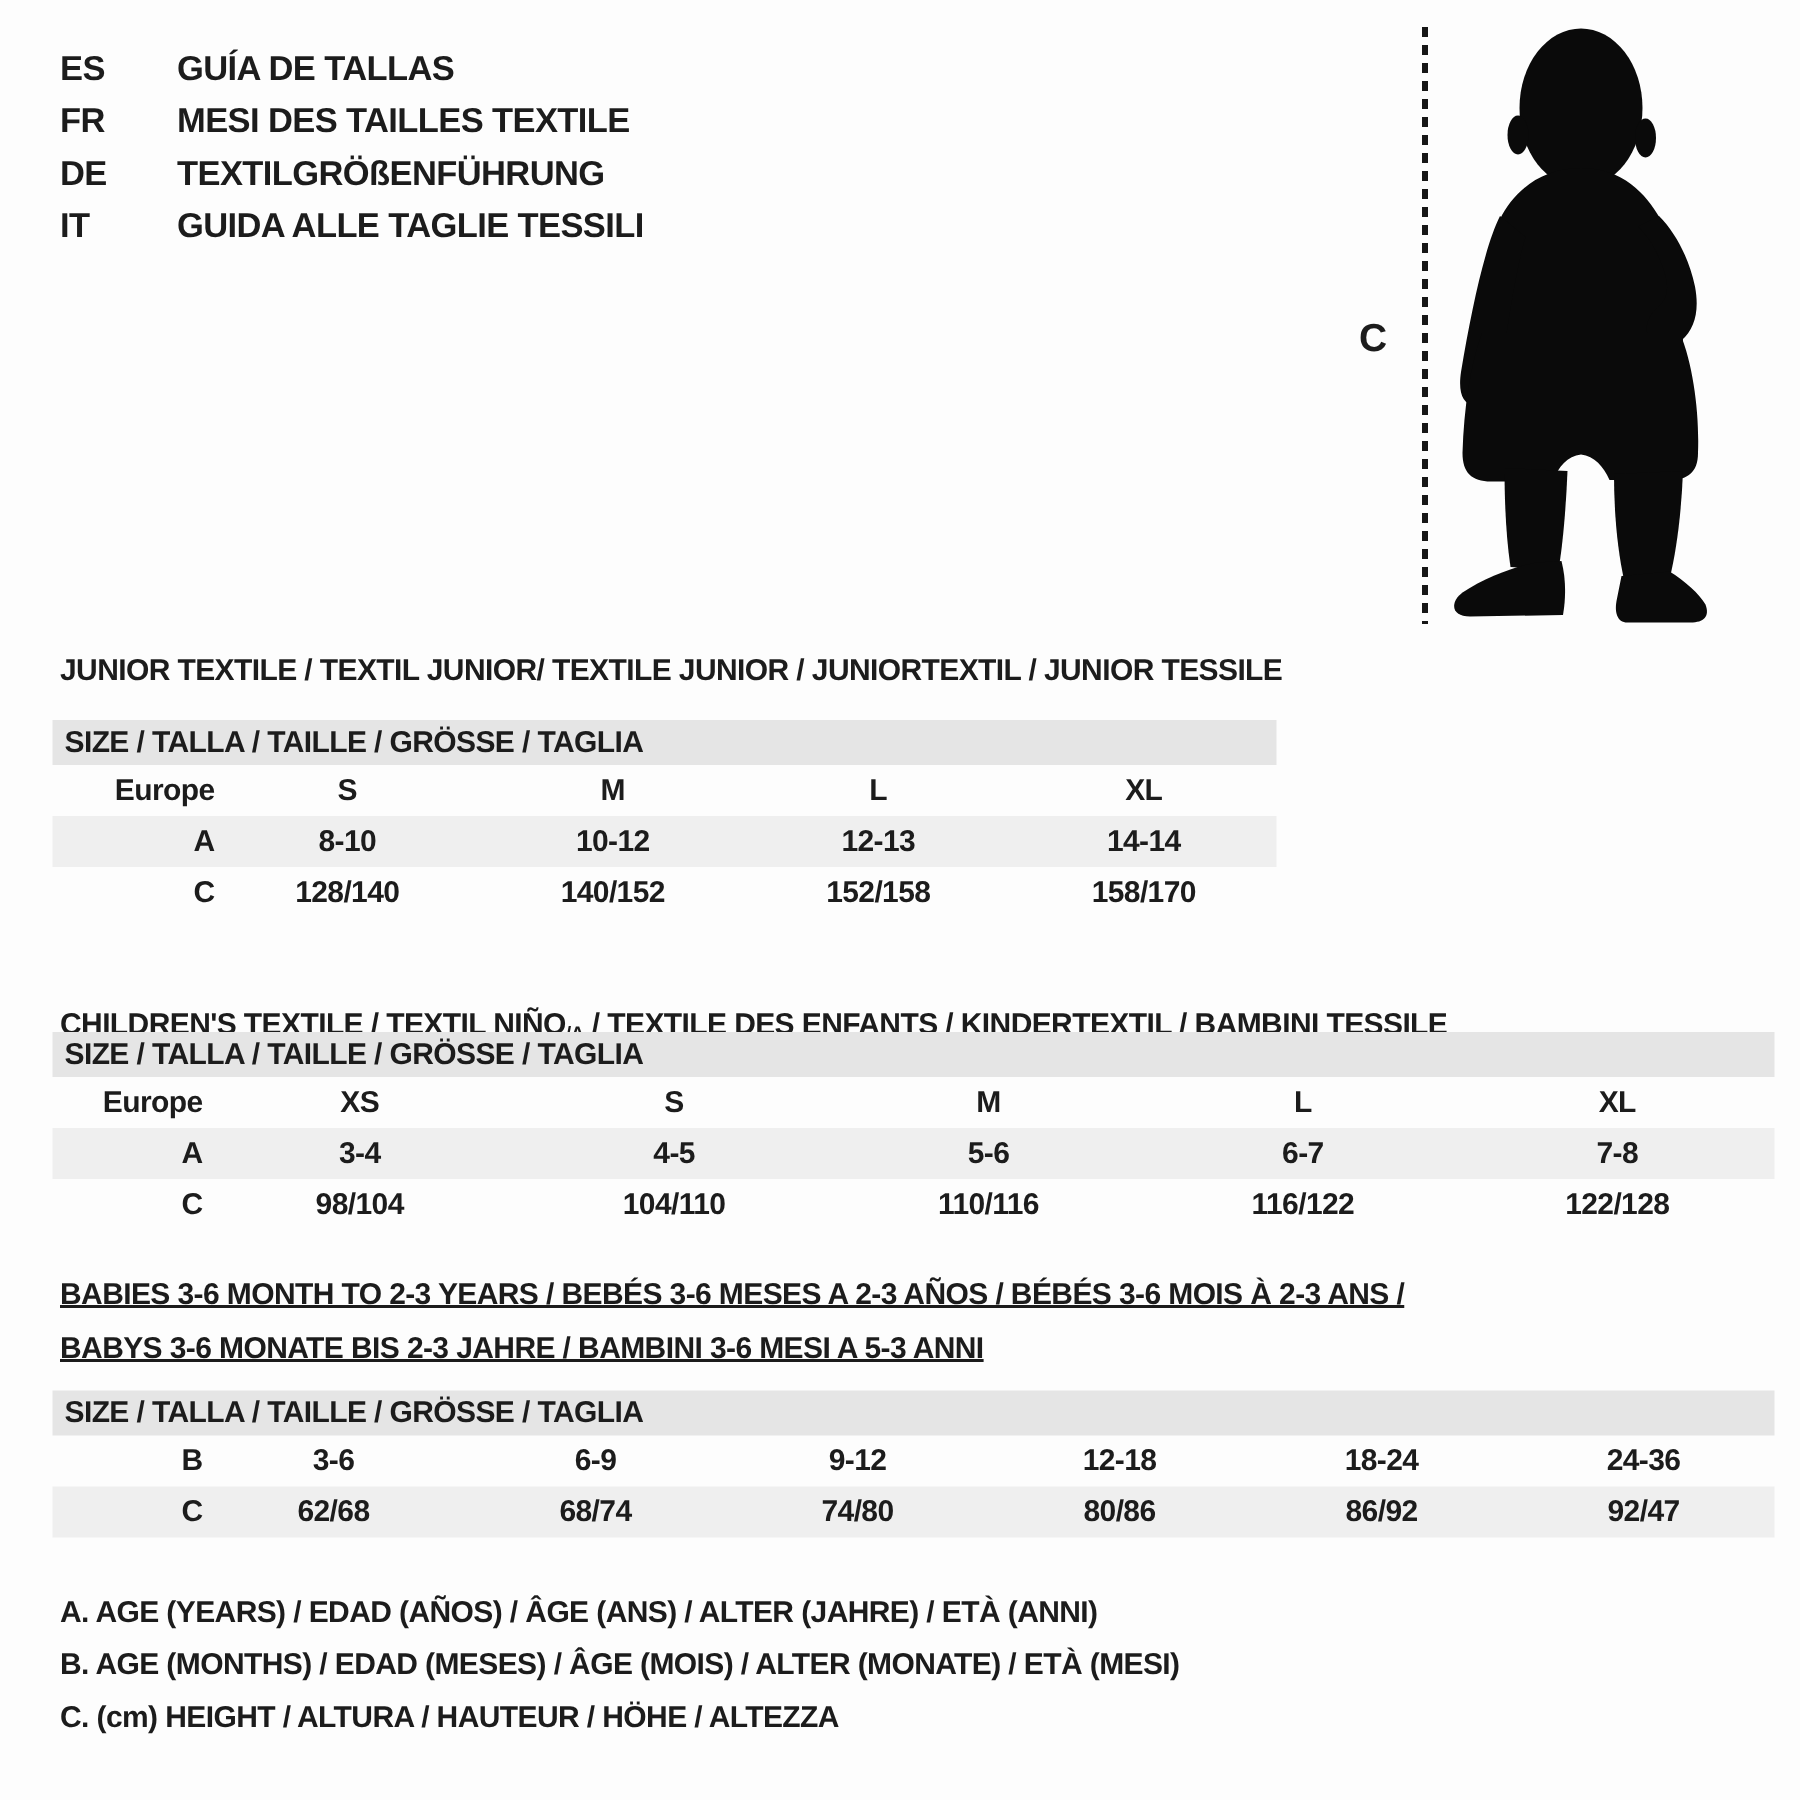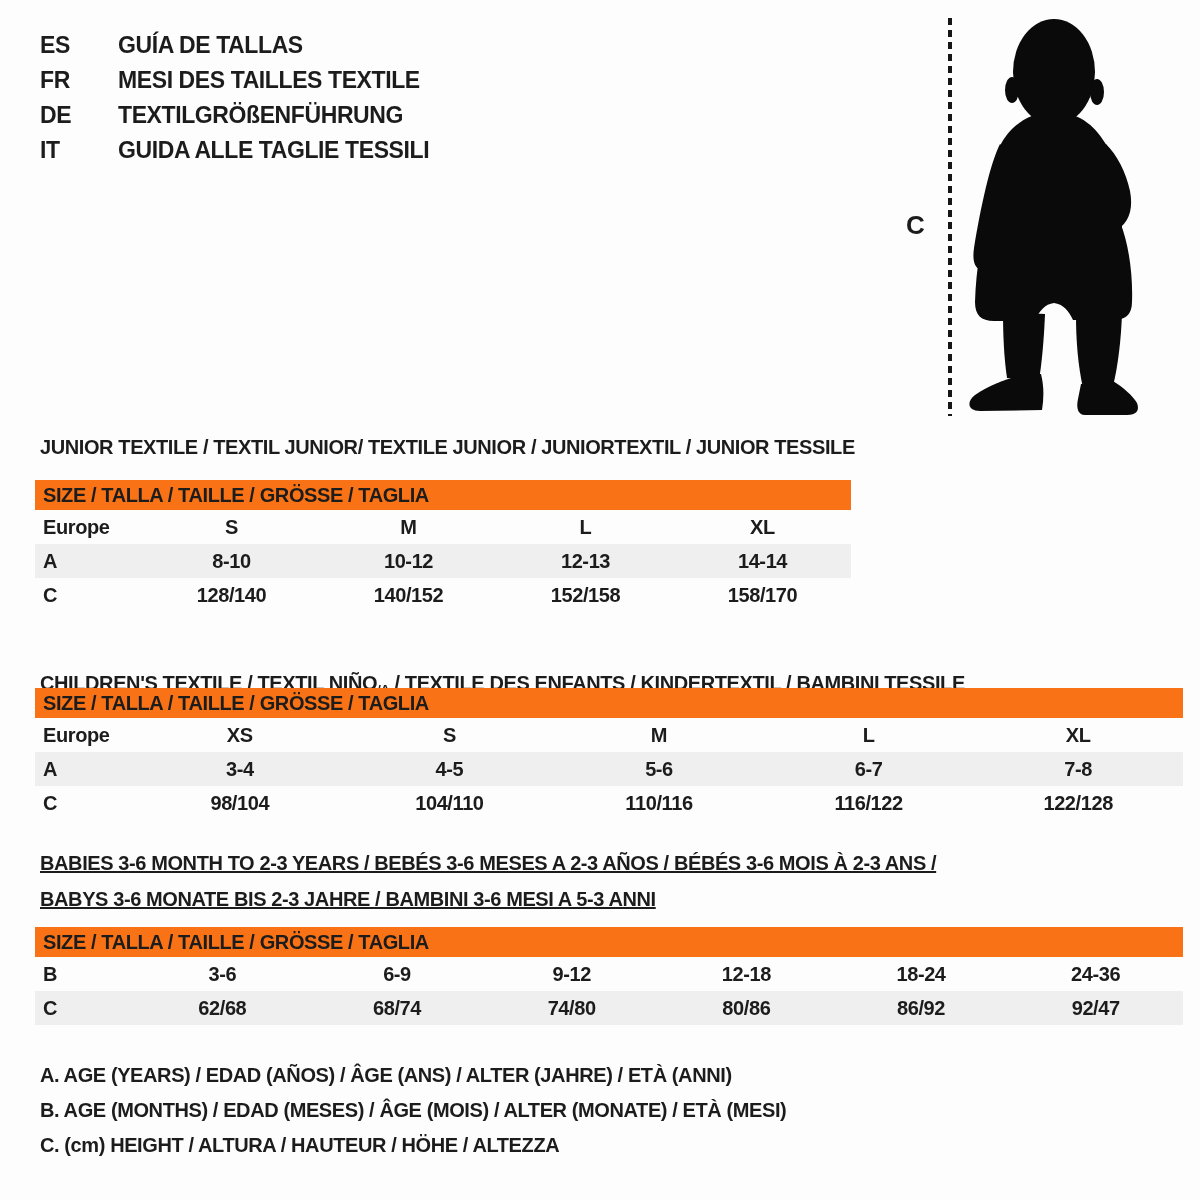--- a/index.html
+++ b/index.html
@@ -38,27 +38,27 @@
     position: absolute; left: 40px;
     font-size: 20px; white-space: nowrap;
   }
   .section-title .subscript { font-size: 13px; vertical-align: -4px; }
   .title-line { height: 36px; line-height: 36px; text-decoration: underline; }
 
   
   .size-table { position: absolute; left: 35px; }
   .size-header {
     height: 30px; line-height: 30px;
-    background: #f97316;
+    background: #e5e5e5;
     padding-left: 8px;
     font-size: 20px;
   }
   .trow { display: flex; height: 34px; align-items: center; font-size: 20px; }
   .trow.stripe { background: #efefef; }
-  .tlabel { padding-left: 8px; }
+  .tlabel { padding-left: 8px; text-align: right; }
   .w816 { width: 816px; }
   .w1148 { width: 1148px; }
   .w816 .tlabel { width: 108px; }
   .w1148 .tlabel { width: 100px; }
   .tcell { flex: 1; text-align: center; }
 
   
   .footnotes { position: absolute; left: 40px; top: 1058px; }
   .footnote { height: 35px; line-height: 35px; font-size: 20px; white-space: nowrap; }
 </style>

